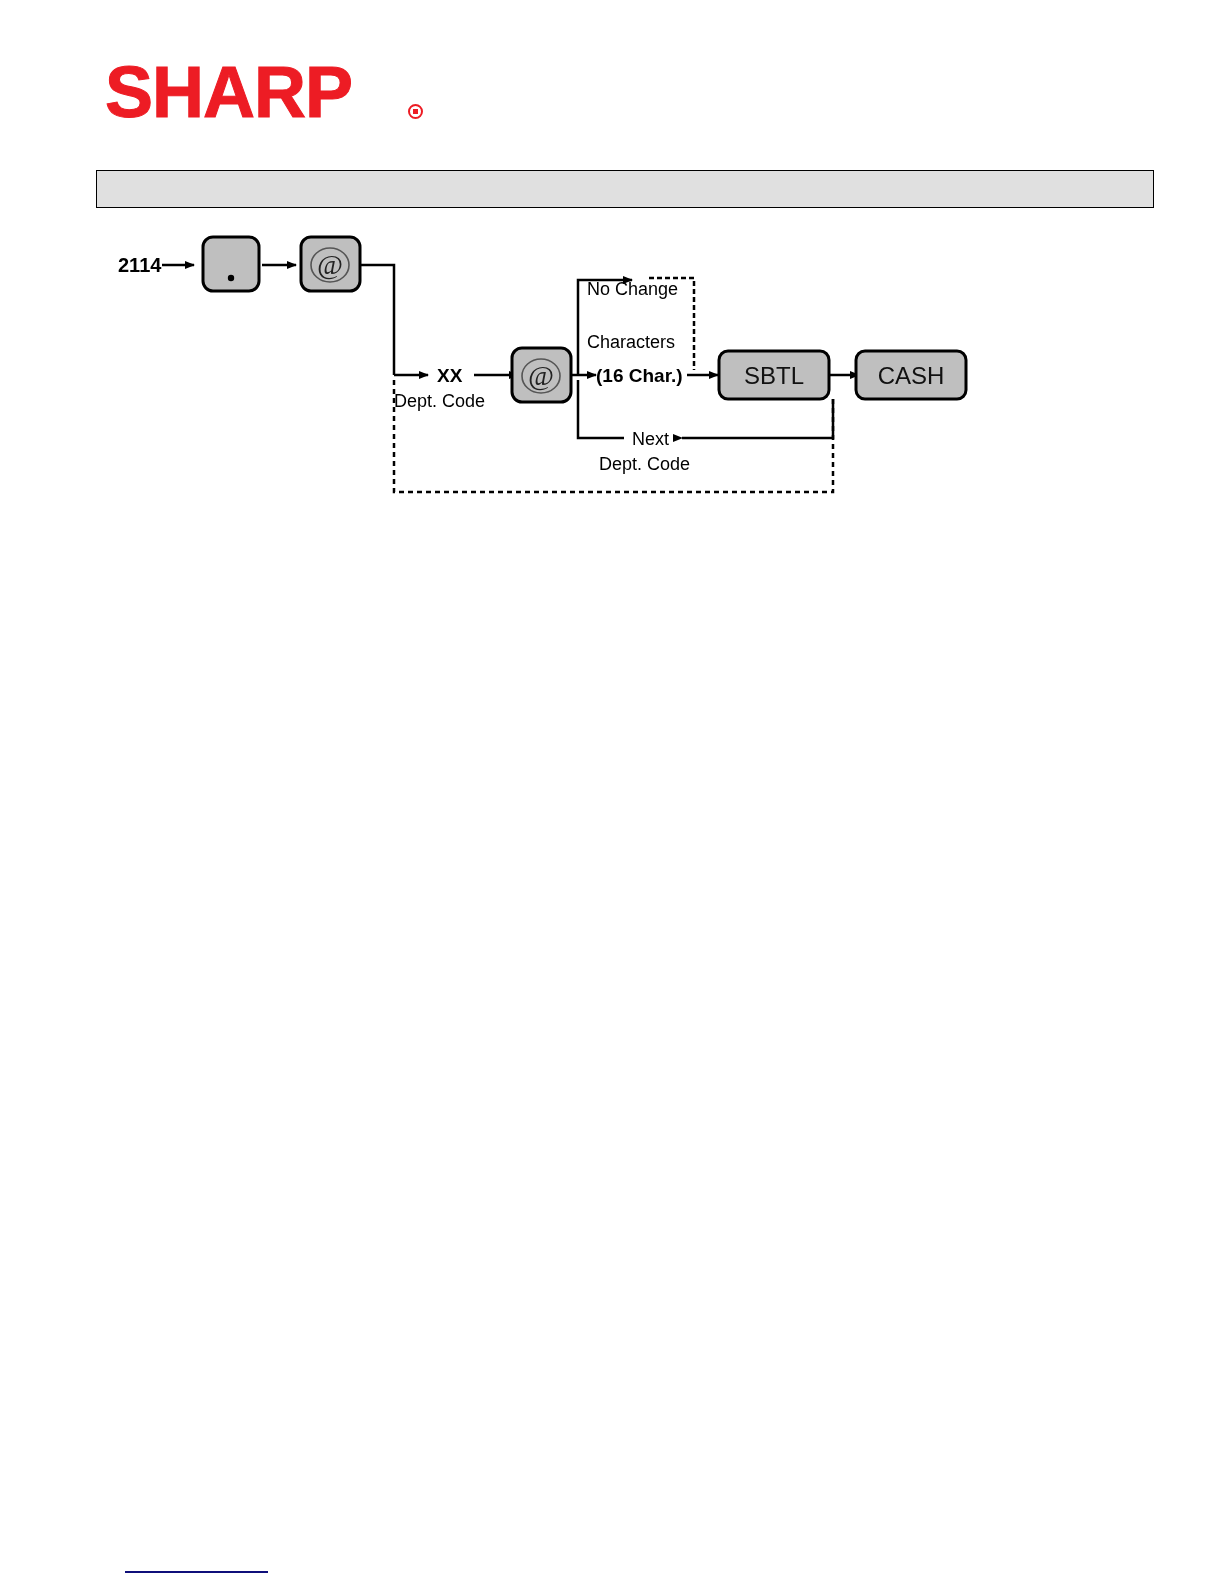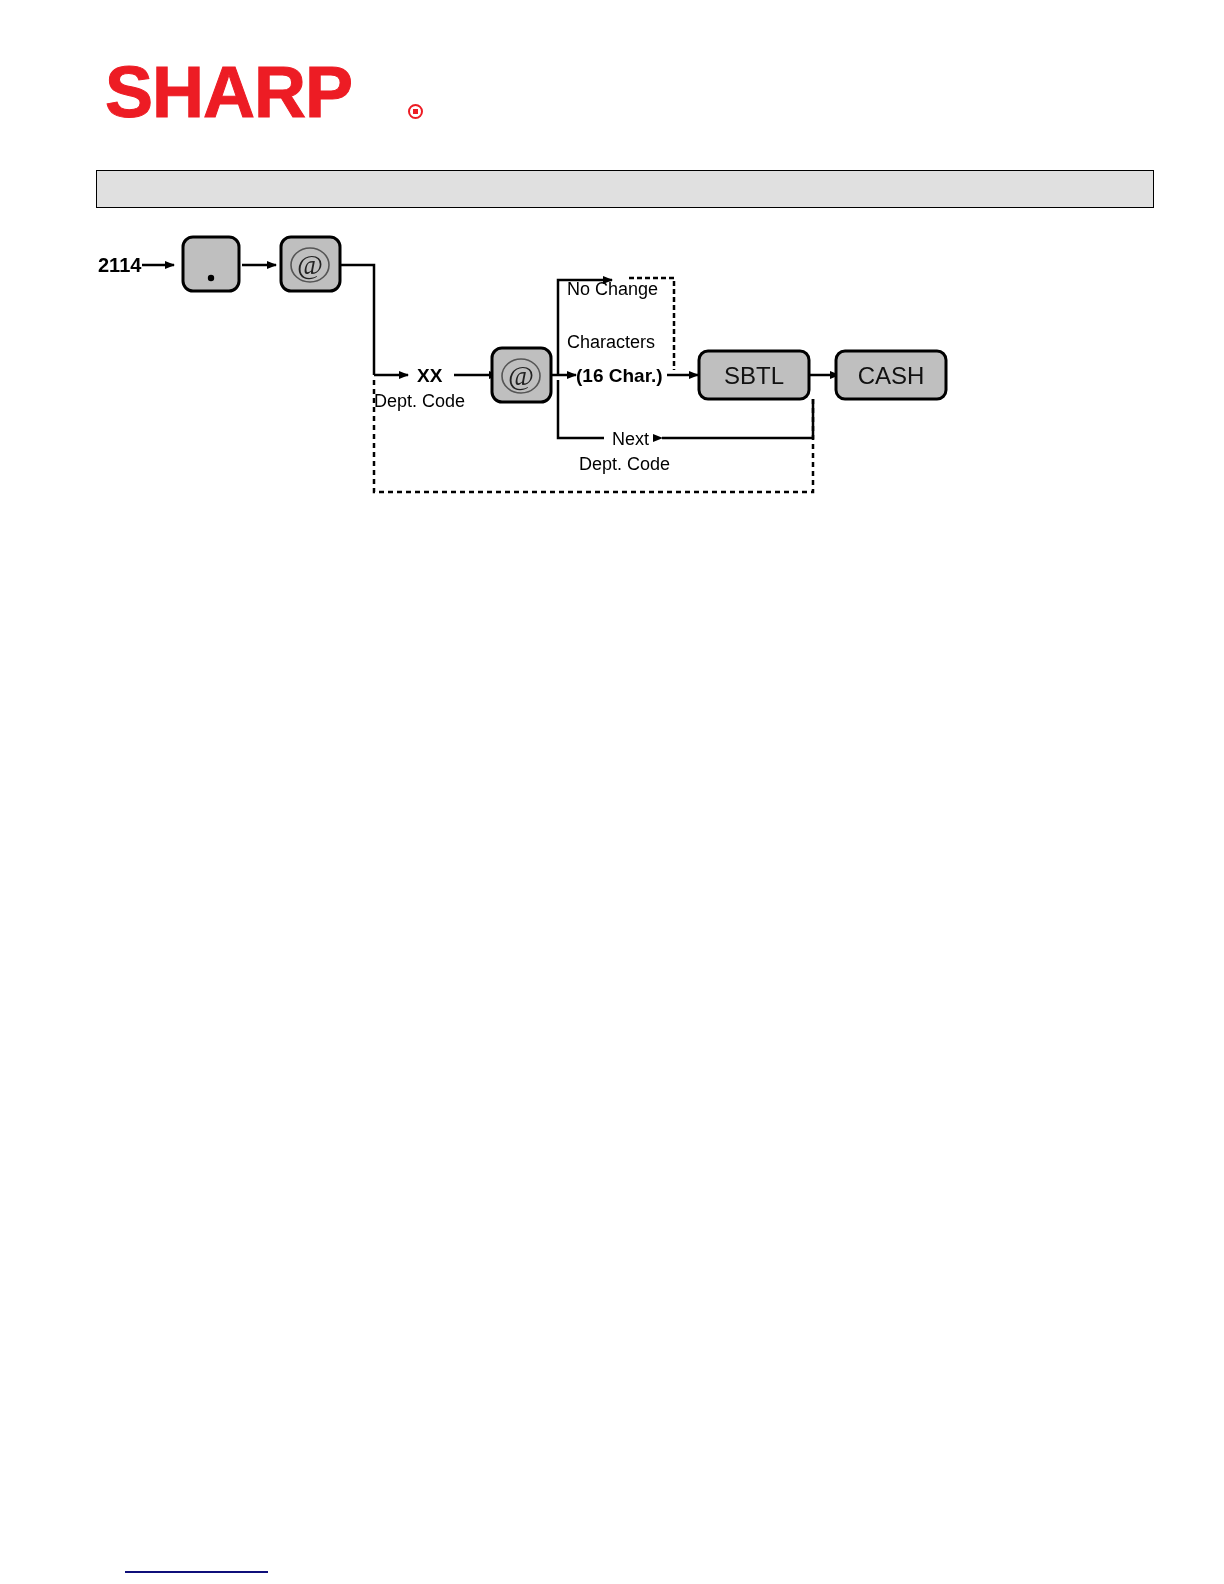--- a/index.html
+++ b/index.html
@@ -48,21 +48,21 @@
     box-sizing:border-box;
   }
   .titlebar-text{
     display:block;padding:8px 12px;
     font-size:15px;color:#000;
     white-space:nowrap;overflow:hidden;
   }
 
   
   .diagram{
-    position:absolute;left:84px;top:220px;
+    position:absolute;left:104px;top:220px;
     width:960px;height:300px;
   }
   .diagram svg{display:block;}
 
   
   .bottom-rule{
     position:absolute;left:125px;top:1571px;
     width:143px;height:2px;
     background:#0f0f7a;
   }

